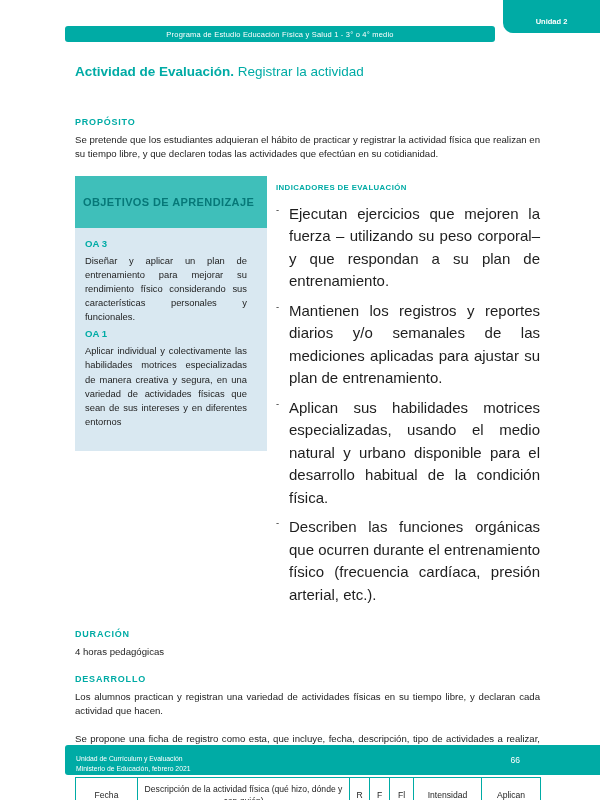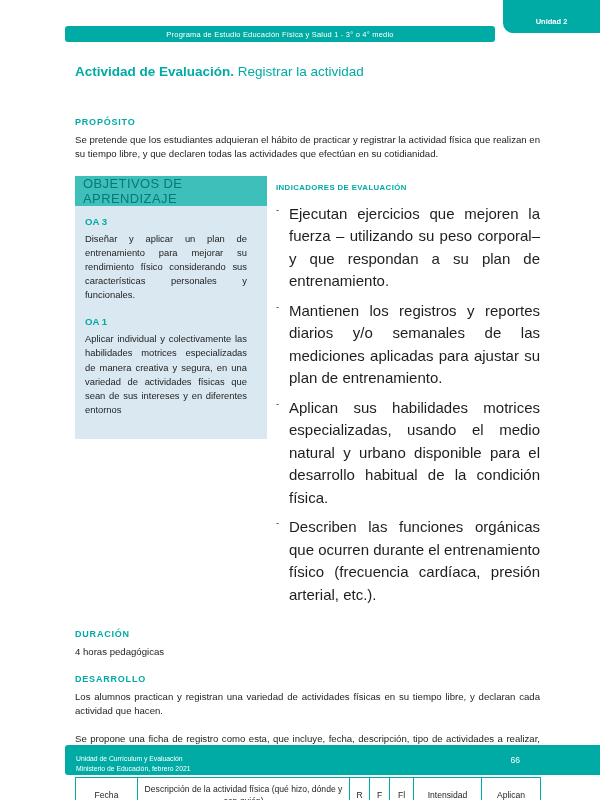--- a/index.html
+++ b/index.html
@@ -28,26 +28,26 @@
   .doc-title .b{font-weight:bold}
 
   .sec-head{color:var(--teal);font-weight:bold;font-size:9px;letter-spacing:.8px;margin-bottom:6px}
   p.body{font-size:9.6px;line-height:1.5;text-align:justify}
   .mb16{margin-bottom:14px}
   .mb14{margin-bottom:14px}
 
   
   .cols{display:flex;gap:9px;margin-bottom:16px}
   .col-left{width:192px;flex:0 0 192px}
-  .col-left .band{background:var(--band);color:var(--teal-dark);font-weight:normal;font-size:13px;
-    letter-spacing:.4px;padding:0 8px}
+  .col-left .band{background:var(--band);color:var(--teal-dark);font-weight:bold;font-size:11px;
+    letter-spacing:.4px;padding:20px 8px}
   .col-left .colbody{background:var(--colbg);padding:10px 20px 22px 10px}
   .oa-code{color:var(--teal);font-weight:bold;font-size:9.6px;margin-bottom:5px}
   .oa-text{font-size:9.4px;line-height:1.5;text-align:justify}
-  .oa+.oa{margin-top:14px}
+  .oa+.oa{margin-top:4px}
   .col-right{flex:1;padding-top:0}
   .col-right .head{color:var(--teal);font-weight:bold;font-size:7.8px;letter-spacing:.4px;
     padding:7px 0;margin-bottom:4px}
   .ind-item{display:flex;gap:7px;margin-bottom:7px}
   .ind-item .dash{font-size:9.4px;line-height:1.5;flex:0 0 6px}
   .ind-item .txt{font-size:15px;line-height:1.5;text-align:justify;flex:1}
 
   .bold-sub{font-size:9.6px;font-weight:bold;margin-bottom:4px}
 
   

